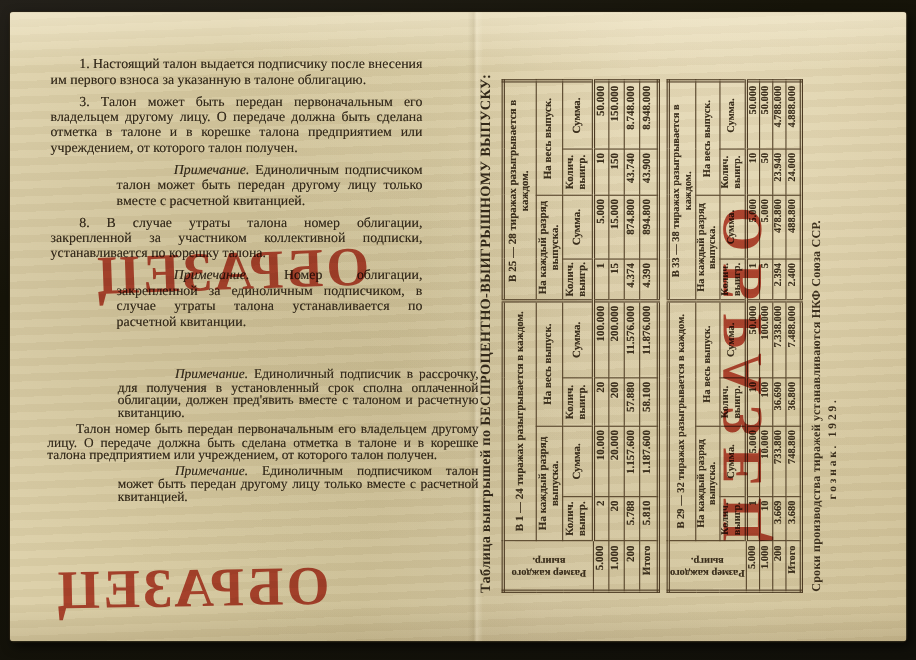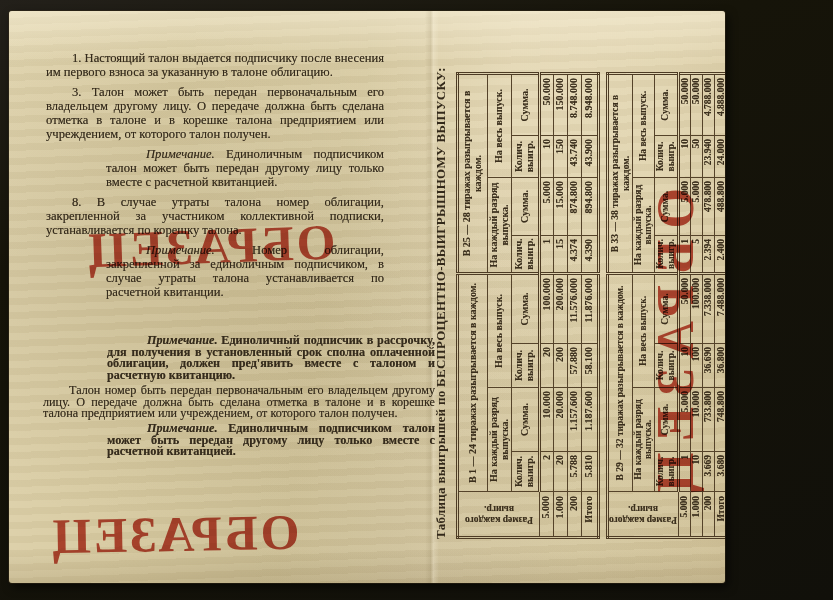--- a/index.html
+++ b/index.html
@@ -3,21 +3,21 @@
 <meta charset="utf-8">
 <style>
   * { box-sizing: border-box; }
   html,body { margin:0; padding:0; }
   body { width:833px; height:600px; overflow:hidden; background:#131108; }
 
   .scene { position:relative; width:833px; height:600px;
            background: linear-gradient(160deg,#23201a 0%,#161409 30%,#11100a 100%); }
 
   
-  .paper { position:absolute; left:9px; top:11px; width:716px; height:572px;
+  .paper { position:absolute; left:9px; top:11px; width:815px; height:572px;
            border-radius:3px;
            background:
              radial-gradient(ellipse at 18% 45%, rgba(118,100,62,0.12), transparent 55%),
              radial-gradient(ellipse at 80% 10%, rgba(255,244,220,0.30), transparent 50%),
              radial-gradient(ellipse at 55% 95%, rgba(110,92,58,0.10), transparent 55%),
              linear-gradient(100deg,#e0d4ae 0%,#d7caa1 22%,#d2c59b 45%,#dccfa9 63%,#d9cca4 82%,#cfc097 100%);
            box-shadow: 0 0 0 1px rgba(55,45,25,0.45), 3px 4px 10px rgba(0,0,0,0.65);
            overflow:hidden; }
   .paper::before { content:""; position:absolute; inset:0;
            background:
@@ -30,22 +30,22 @@
 
   
   .text-block { position:absolute; font-family:"Liberation Serif",serif; color:#352b1c;
                 text-align:justify; text-shadow:0 0 0.5px rgba(53,43,28,0.55); }
   #section1 { left:37px; top:40px;  width:338px; font-size:12.6px; line-height:14.3px; }
   #section2 { left:34px; top:324px; width:392px; font-size:12.2px; line-height:11.7px; }
   .text-block p { margin:0 0 5px 0; }
   #section2 p { margin:0 0 3px 0; }
   .para  { text-indent:26px; }
   .note  { margin-left:60px !important; text-indent:40px; }
-  #section2 .note { margin-left:64px !important;font-weight:bold; }
-  .note i { font-style:italic; }
+  #section2 .note { margin-left:64px !important; }
+  .note i { font-style:italic;margin-left:12px; }
 
   
   .stamp { position:absolute; font-family:"Liberation Serif",serif; font-weight:700;
            color:rgba(183,39,20,0.80); mix-blend-mode:multiply; white-space:nowrap; }
   #stamp1 { left:76px;  top:206px; font-size:50px; letter-spacing:3px;
             transform:rotate(-2deg) scaleX(-1); }
   #stamp2 { left:40px;  top:494px; font-size:50px; letter-spacing:3px;
             transform:rotate(-1deg) scaleX(-1); }
   #stamp3 { left:666px; top:335px; font-size:52px; letter-spacing:11px;
             transform:translate(-50%,-50%) rotate(-90deg) scaleX(-1); }

